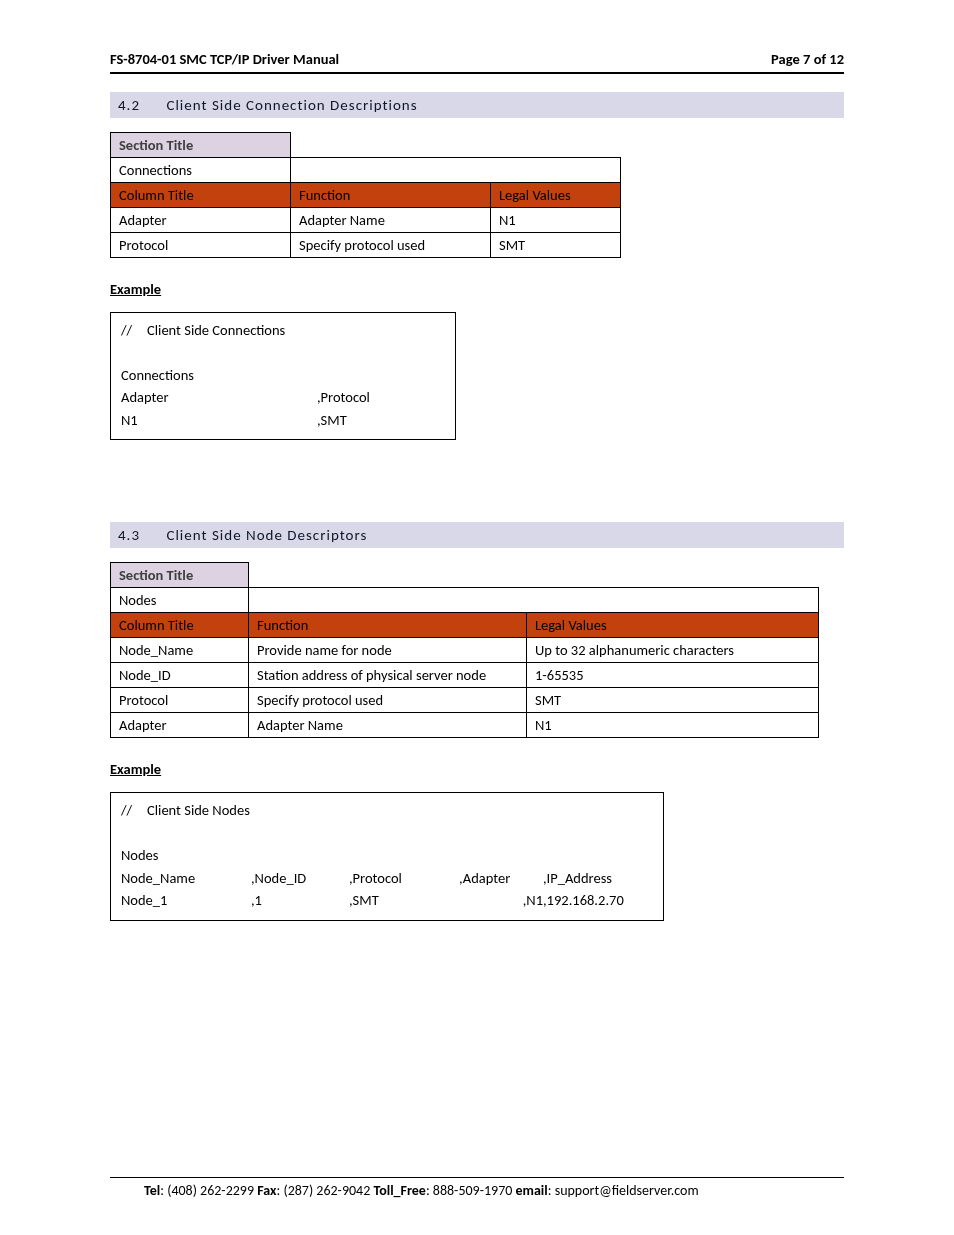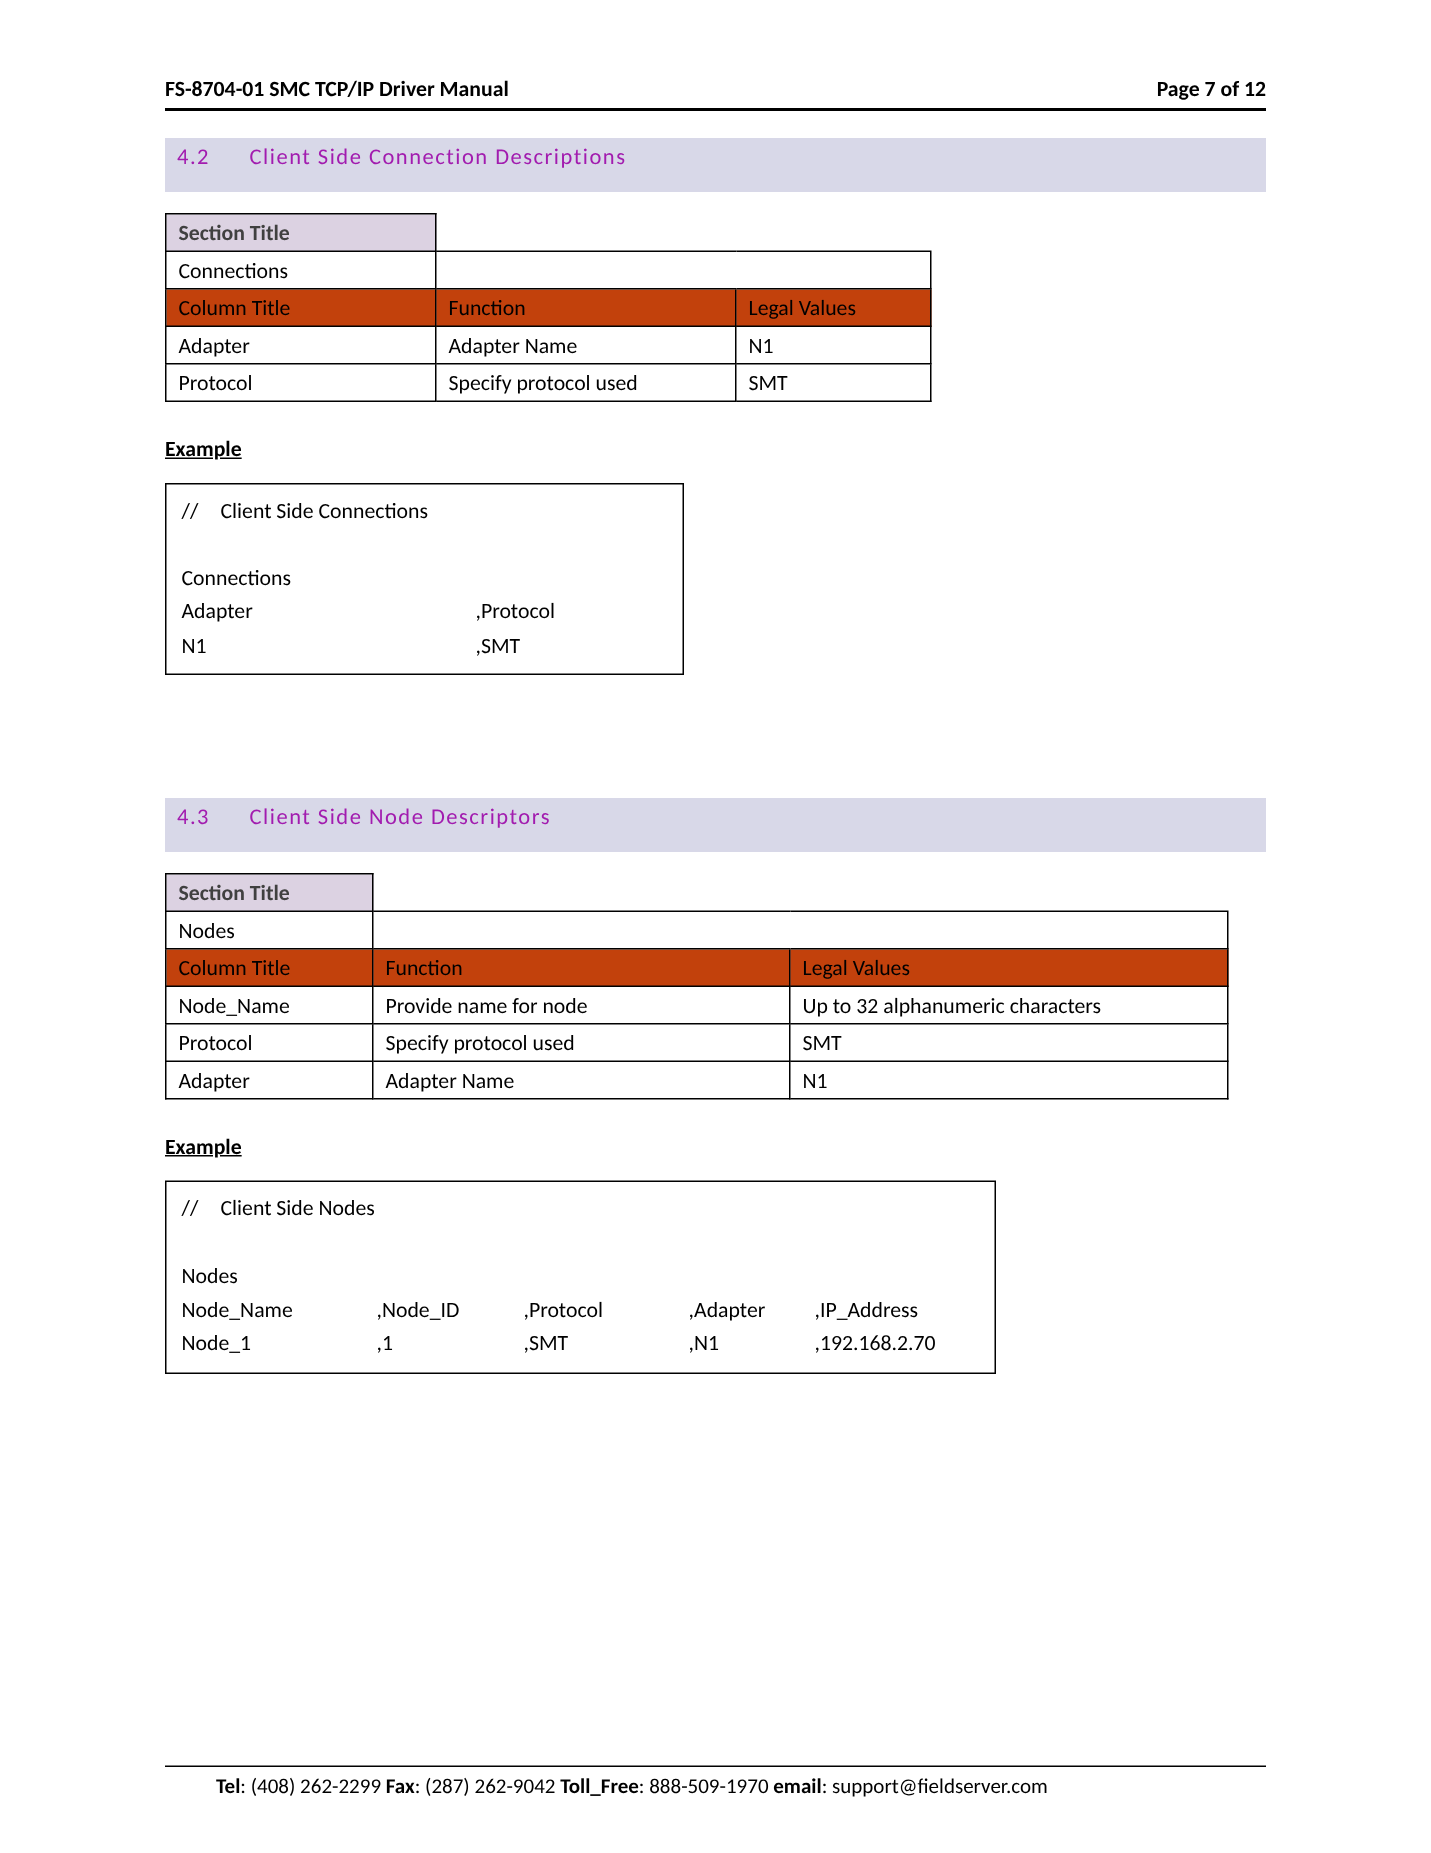--- a/index.html
+++ b/index.html
@@ -18,23 +18,23 @@
     display: flex;
     justify-content: space-between;
     font-weight: bold;
     font-size: 14.5px;
     padding-bottom: 4px;
     border-bottom: 2px solid #000;
     margin-bottom: 18px;
   }
   .sec-bar {
     background: #d8d8e8;
-    padding: 4px 4px 14px 8px;
+    padding: 4px 4px 4px 8px;
     margin: 4px 0 14px 0;
-    color: #a21caf;
+    color: #0f172a;
     font-size: 15px;
     letter-spacing: 1px;
   }
   .sec-bar .num { margin-right: 22px; display:inline-block; }
   table { border-collapse: collapse; }
   table td, table th {
     border: 1px solid #000;
     padding: 3px 8px;
     text-align: left;
     font-weight: normal;
@@ -159,20 +159,25 @@
     <td class="hdr-purple2">Column Title</td>
     <td class="hdr-purple2">Function</td>
     <td class="hdr-purple2">Legal Values</td>
   </tr>
   <tr>
     <td>Node_Name</td>
     <td>Provide name for node</td>
     <td>Up to 32 alphanumeric characters</td>
   </tr>
   <tr>
+    <td>Node_ID</td>
+    <td>Station address of physical server node</td>
+    <td>1-65535</td>
+  </tr>
+  <tr>
     <td>Protocol</td>
     <td>Specify protocol used</td>
     <td>SMT</td>
   </tr>
   <tr>
     <td>Adapter</td>
     <td>Adapter Name</td>
     <td>N1</td>
   </tr>
 </tbody>
@@ -191,21 +196,21 @@
     <div style="width:130px;">Node_Name</div>
     <div style="width:98px;">,Node_ID</div>
     <div style="width:110px;">,Protocol</div>
     <div style="width:84px;">,Adapter</div>
     <div>,IP_Address</div>
   </div>
   <div class="row">
     <div style="width:130px;">Node_1</div>
     <div style="width:98px;">,1</div>
     <div style="width:110px;">,SMT</div>
-    <div style="width:84px;">,N1</div>
+    <div style="width:84px;text-align:right;">,N1</div>
     <div>,192.168.2.70</div>
   </div>
 </div>
 
 <div class="footer">
   <div class="line">
     <b>Tel</b><span>: (408) 262-2299  </span><b>Fax</b><span>: (287) 262-9042  </span><b>Toll_Free</b><span>: 888-509-1970  </span><b>email</b><span>: support@fieldserver.com</span>
   </div>
 </div>
 

